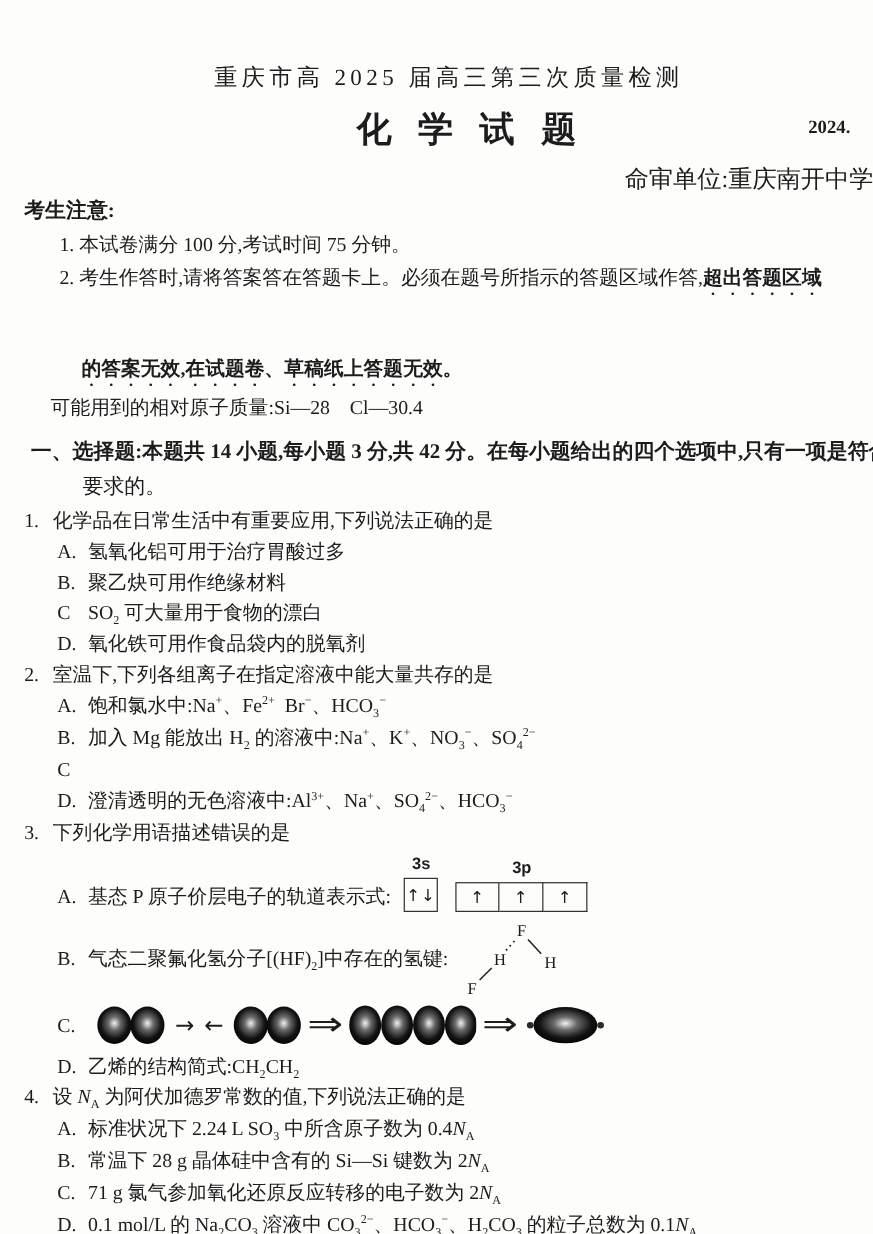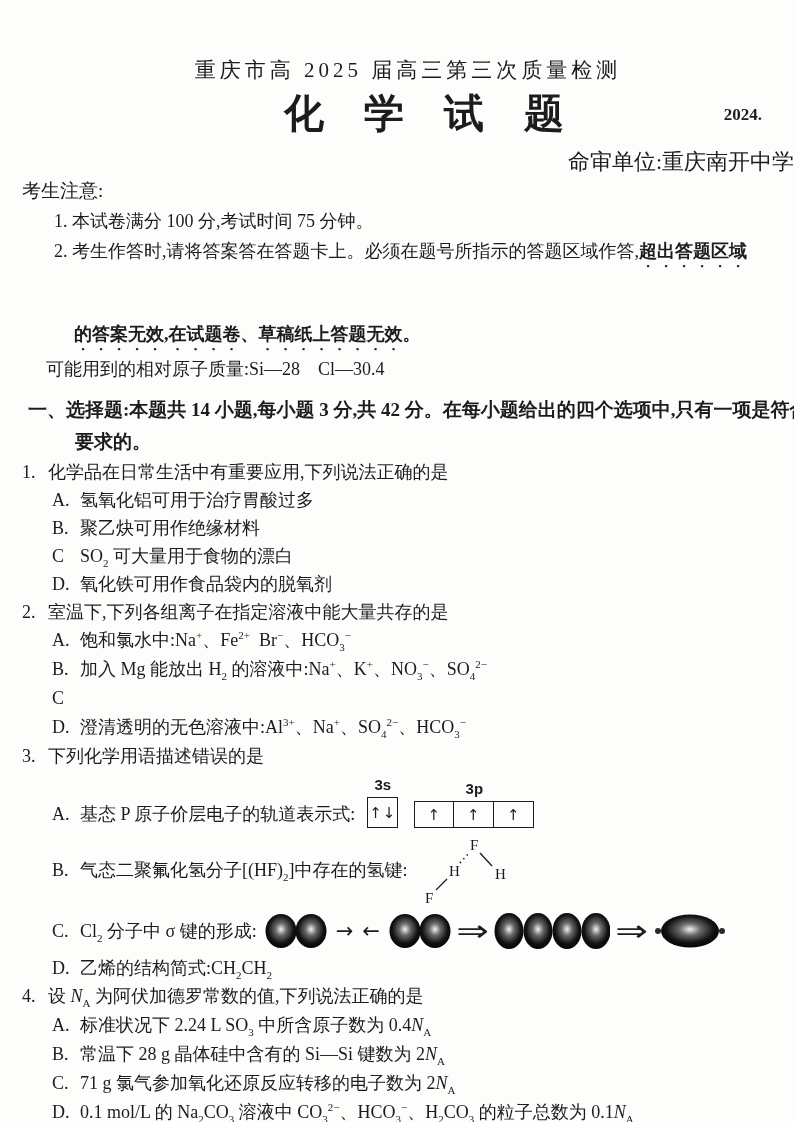--- a/index.html
+++ b/index.html
@@ -6,37 +6,37 @@
   body{background:#ffffff;}
   .page{
     width:794px;height:1122px;background:#fdfdfc;color:#1c1c1c;
     font-family:"Liberation Serif","DejaVu Serif",serif;
     position:relative;overflow:hidden;box-sizing:border-box;
     padding:56px 0 0 22px;font-size:18px;
   }
   
   .exam-name{text-align:center;font-size:21px;letter-spacing:4px;line-height:28px;margin-bottom:10px;}
   .title-row{position:relative;text-align:center;line-height:46px;margin-bottom:6px;padding-left:40px;}
-  .subject-title{font-size:40px;font-weight:bold;letter-spacing:8px;font-family:Liberation Mono, monospace;}
-  .exam-date{position:absolute;right:32px;bottom:6px;font-size:17px;font-weight:bold;letter-spacing:0;}
+  .subject-title{font-size:32px;font-weight:bold;letter-spacing:8px;}
+  .exam-date{position:absolute;right:21px;bottom:6px;font-size:17px;font-weight:bold;letter-spacing:0;}
   .issuer{text-align:right;font-size:22px;line-height:24px;margin-bottom:4px;padding-left:30px;}
   
-  .notice-heading{font-size:19px;font-weight:normal;line-height:26px;margin-bottom:2px;}
+  .notice-heading{font-size:19px;font-weight:bold;line-height:26px;margin-bottom:2px;}
   .notice-item{padding-left:32px;line-height:30px;}
   .notice-line1{white-space:nowrap;overflow:hidden;}
   .notice-cont{padding-left:52px;line-height:30px;}
   .atomic{padding-left:24px;line-height:30px;}
   .emph{
     font-weight:bold;
     -webkit-text-emphasis:filled dot;-webkit-text-emphasis-position:under left;
     text-emphasis:filled dot;text-emphasis-position:under left;margin-top:48px;
   }
   
   .sec-line1{font-weight:bold;font-size:19px;line-height:32px;margin-top:10px;padding-left:6px;white-space:nowrap;}
-  .sec-line2{font-weight:bold;font-size:19px;line-height:32px;padding-left:53px;}
+  .sec-line2{font-weight:normal;font-size:19px;line-height:32px;padding-left:53px;}
   
   .q-stem{display:flex;line-height:28px;}
   .q-num{flex:none;width:26px;}
   .option{display:flex;padding-left:30px;line-height:28px;}
   .q2 .option{line-height:29px;}
   .q4 .q-stem,.q4 .option{line-height:29px;}
   .opt-label{flex:none;width:28px;}
   .opt-text{white-space:nowrap;}
   sub,sup{font-size:11px;line-height:0;}
   sup{vertical-align:super;}
@@ -180,21 +180,20 @@
         <line class="bond" x1="66" y1="21" x2="78" y2="34"></line>
         <text x="56" y="18">F</text>
         <text x="35" y="44">H</text>
         <text x="81" y="47">H</text>
         <text x="11" y="71">F</text>
       </svg>
     </div>
 
     <div class="option opt-sigma">
       <span class="opt-label">C.</span>
-      <span class="opt-text">Cl<sub>2</sub> 分子中 σ 键的形成:</span>
       <span class="sigma-row">
         <svg width="62" height="38" viewBox="0 0 62 38">
           <ellipse cx="16" cy="19" rx="15.5" ry="17" fill="url(#orbGrad)"></ellipse>
           <ellipse cx="46" cy="19" rx="15.5" ry="17" fill="url(#orbGrad)"></ellipse>
         </svg>
         <span class="sm-arrow">→</span>
         <span class="sm-arrow">←</span>
         <svg width="62" height="38" viewBox="0 0 62 38">
           <ellipse cx="16" cy="19" rx="15.5" ry="17" fill="url(#orbGrad)"></ellipse>
           <ellipse cx="46" cy="19" rx="15.5" ry="17" fill="url(#orbGrad)"></ellipse>

